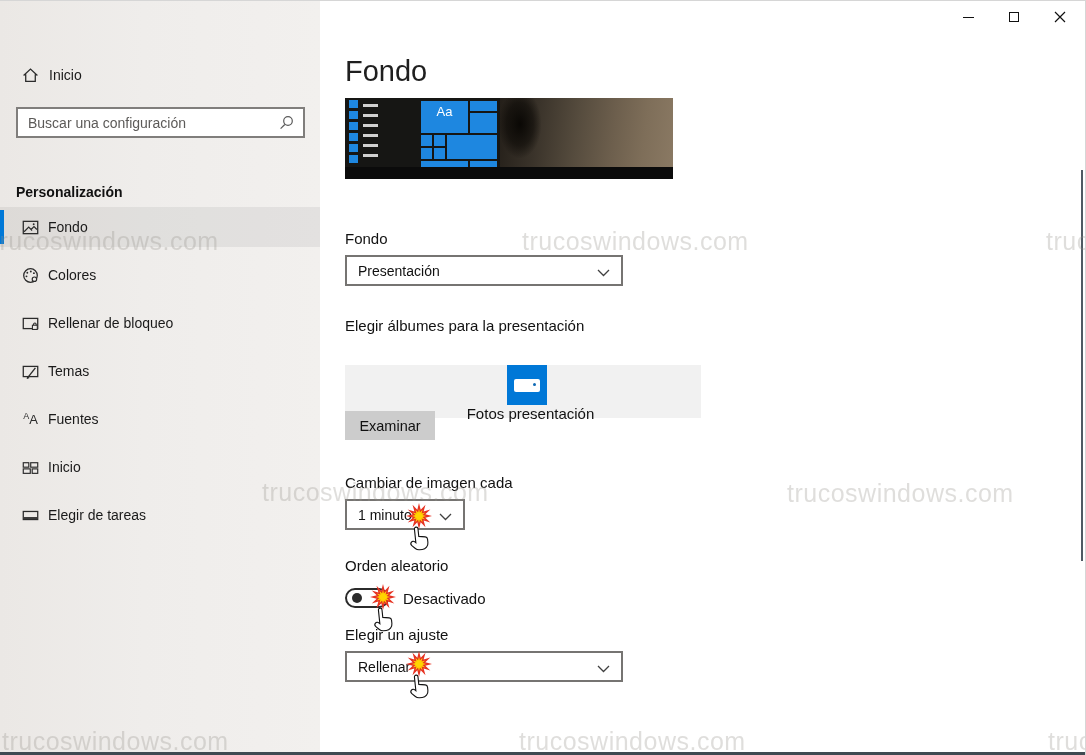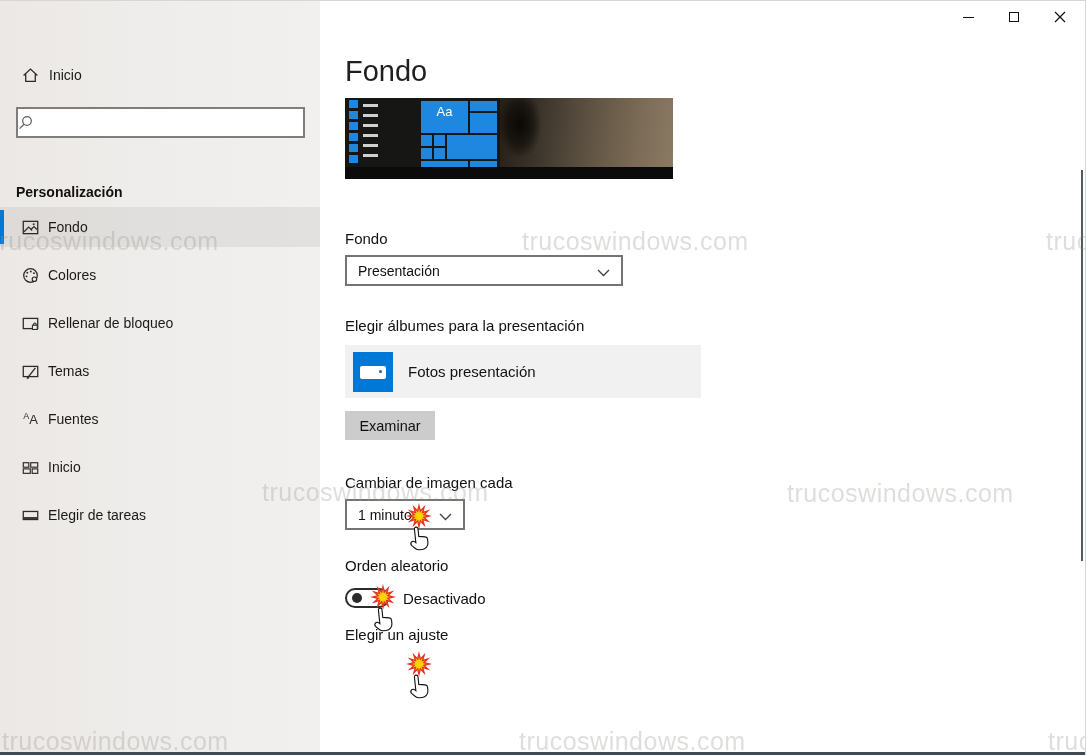--- a/index.html
+++ b/index.html
@@ -51,21 +51,21 @@
     background:
       radial-gradient(ellipse 30px 48px at 20px 26px, rgba(8,6,3,0.95) 0%, rgba(8,6,3,0.55) 45%, rgba(0,0,0,0) 72%),
       linear-gradient(97deg,#241f19 0%,#3a332a 22%,#564c3e 45%,#6d5f4d 65%,#7e6e59 82%,#8a7963 100%); }
   .pv-taskbar { position:absolute; left:0; bottom:0; width:328px; height:12px; background:#0b0b0b; }
 
   .field-label { position:absolute; left:345px; font-size:15px; color:#121212; }
   .select { position:absolute; left:345px; height:31px; background:#fff; border:2px solid #767472; display:flex; align-items:center; cursor:pointer; }
   .select .val { margin-left:11px; font-size:14px; color:#111; }
   .select .chev { position:absolute; right:11px; top:12px; }
 
-  .album-row { position:absolute; left:345px; top:344px; width:356px; height:53px; background:#f1f1f1; display:flex; align-items:center; cursor:pointer; }
+  .album-row { position:absolute; left:345px; top:364px; width:356px; height:53px; background:#f1f1f1; display:flex; align-items:center; cursor:pointer;flex-direction:column; }
   .album-icon { width:40px; height:40px; background:#0078d7; margin-left:8px; position:relative; flex:0 0 auto; }
   .album-icon .frame { position:absolute; left:7px; top:14px; width:26px; height:13px; background:#fff; border-radius:2px; }
   .album-icon .dot { position:absolute; right:4px; top:4px; width:3px; height:3px; background:#0f6ab5; border-radius:50%; }
   .album-row .name { margin-left:15px; font-size:15px; color:#121212; }
 
   .browse-btn { position:absolute; left:345px; top:410px; width:90px; height:29px; background:#cccccc; border:2px solid #cccccc; font-size:14.5px; color:#111; cursor:pointer; font-family:"Liberation Sans",sans-serif; }
 
   .toggle { position:absolute; left:345px; top:587px; width:44px; height:20px; border:2px solid #2b2b2b; border-radius:11px; background:#fff; cursor:pointer; }
   .toggle .knob { position:absolute; left:5px; top:3px; width:10px; height:10px; border-radius:50%; background:#2b2b2b; }
   .toggle-state { position:absolute; left:403px; top:589px; font-size:15px; color:#121212; }
@@ -98,20 +98,21 @@
 
   <div class="sidebar">
     <div class="home-row">
       <svg class="nav-ic" viewBox="0 0 16 16">
           <path d="M1.5,8 L8,2 L14.5,8 M3.5,6.8 V13.5 H12.5 V6.8" stroke="#2b2b2b" stroke-width="1.2" fill="none"></path>
         </svg>
       <span class="label">Inicio</span>
     </div>
 
     <div class="searchbox">
+      <input type="text" placeholder="Buscar una configuración" style="">
       <svg class="search-ic" width="15" height="15" viewBox="0 0 15 15">
           <circle cx="9" cy="6" r="4.3" stroke="#5a5a5a" stroke-width="1.2" fill="none"></circle>
           <path d="M5.8,9.5 L1.6,13.6" stroke="#5a5a5a" stroke-width="1.2" fill="none"></path>
         </svg>
     </div>
 
     <div class="section-header">Personalización</div>
 
     <div class="nav-item selected" style="top:206px">
       <span class="accent-bar"></span>
@@ -219,20 +220,26 @@
       </svg>
   </div>
 
   <div class="field-label" style="top:556px">Orden aleatorio</div>
   <div class="toggle">
       <span class="knob"></span>
     </div>
   <span class="toggle-state">Desactivado</span>
 
   <div class="field-label" style="top:625px">Elegir un ajuste</div>
+  <div class="select" style="top:650px;width:278px">
+    <span class="val">Rellenar</span>
+    <svg class="chev" width="13" height="8" viewBox="0 0 13 8">
+        <path d="M1,1 L6.5,6.5 L12,1" stroke="#404040" stroke-width="1.3" fill="none"></path>
+      </svg>
+  </div>
 
   <svg class="indicator" style="left:397px;top:499px" width="46" height="58" viewBox="0 0 46 58">
     <g transform="translate(22,16)">
       <polygon points="13,0 6.3,1.7 11.3,6.5 4.6,4.6 6.5,11.3 1.7,6.3 0,13 -1.7,6.3 -6.5,11.3 -4.6,4.6 -11.3,6.5 -6.3,1.7 -13,0 -6.3,-1.7 -11.3,-6.5 -4.6,-4.6 -6.5,-11.3 -1.7,-6.3 0,-13 1.7,-6.3 6.5,-11.3 4.6,-4.6 11.3,-6.5 6.3,-1.7" fill="#e63222"></polygon>
       <polygon transform="scale(0.55)" points="13,0 6.3,1.7 11.3,6.5 4.6,4.6 6.5,11.3 1.7,6.3 0,13 -1.7,6.3 -6.5,11.3 -4.6,4.6 -11.3,6.5 -6.3,1.7 -13,0 -6.3,-1.7 -11.3,-6.5 -4.6,-4.6 -6.5,-11.3 -1.7,-6.3 0,-13 1.7,-6.3 6.5,-11.3 4.6,-4.6 11.3,-6.5 6.3,-1.7" fill="#ffd400"></polygon>
     </g>
     <path transform="translate(12,27) scale(0.85) rotate(-6)" d="M8.2,1 C9.4,1 10.3,1.9 10.3,3.1 L10.3,12.2 L17.8,13.5 C19.2,13.8 20.2,15 20.2,16.4 L20.2,20.5 C20.2,24.6 16.9,27.9 12.8,27.9 L9.6,27.9 C7.8,27.9 6.1,27.2 4.8,25.9 L1,22.1 C-0.1,21 -0.1,19.2 1,18.1 C2.1,17 3.9,17 5,18.1 L6.1,19.2 L6.1,3.1 C6.1,1.9 7,1 8.2,1 Z" fill="#fff" stroke="#111" stroke-width="1.3"></path>
   </svg>
 
   <svg class="indicator" style="left:361px;top:580px" width="46" height="58" viewBox="0 0 46 58">

